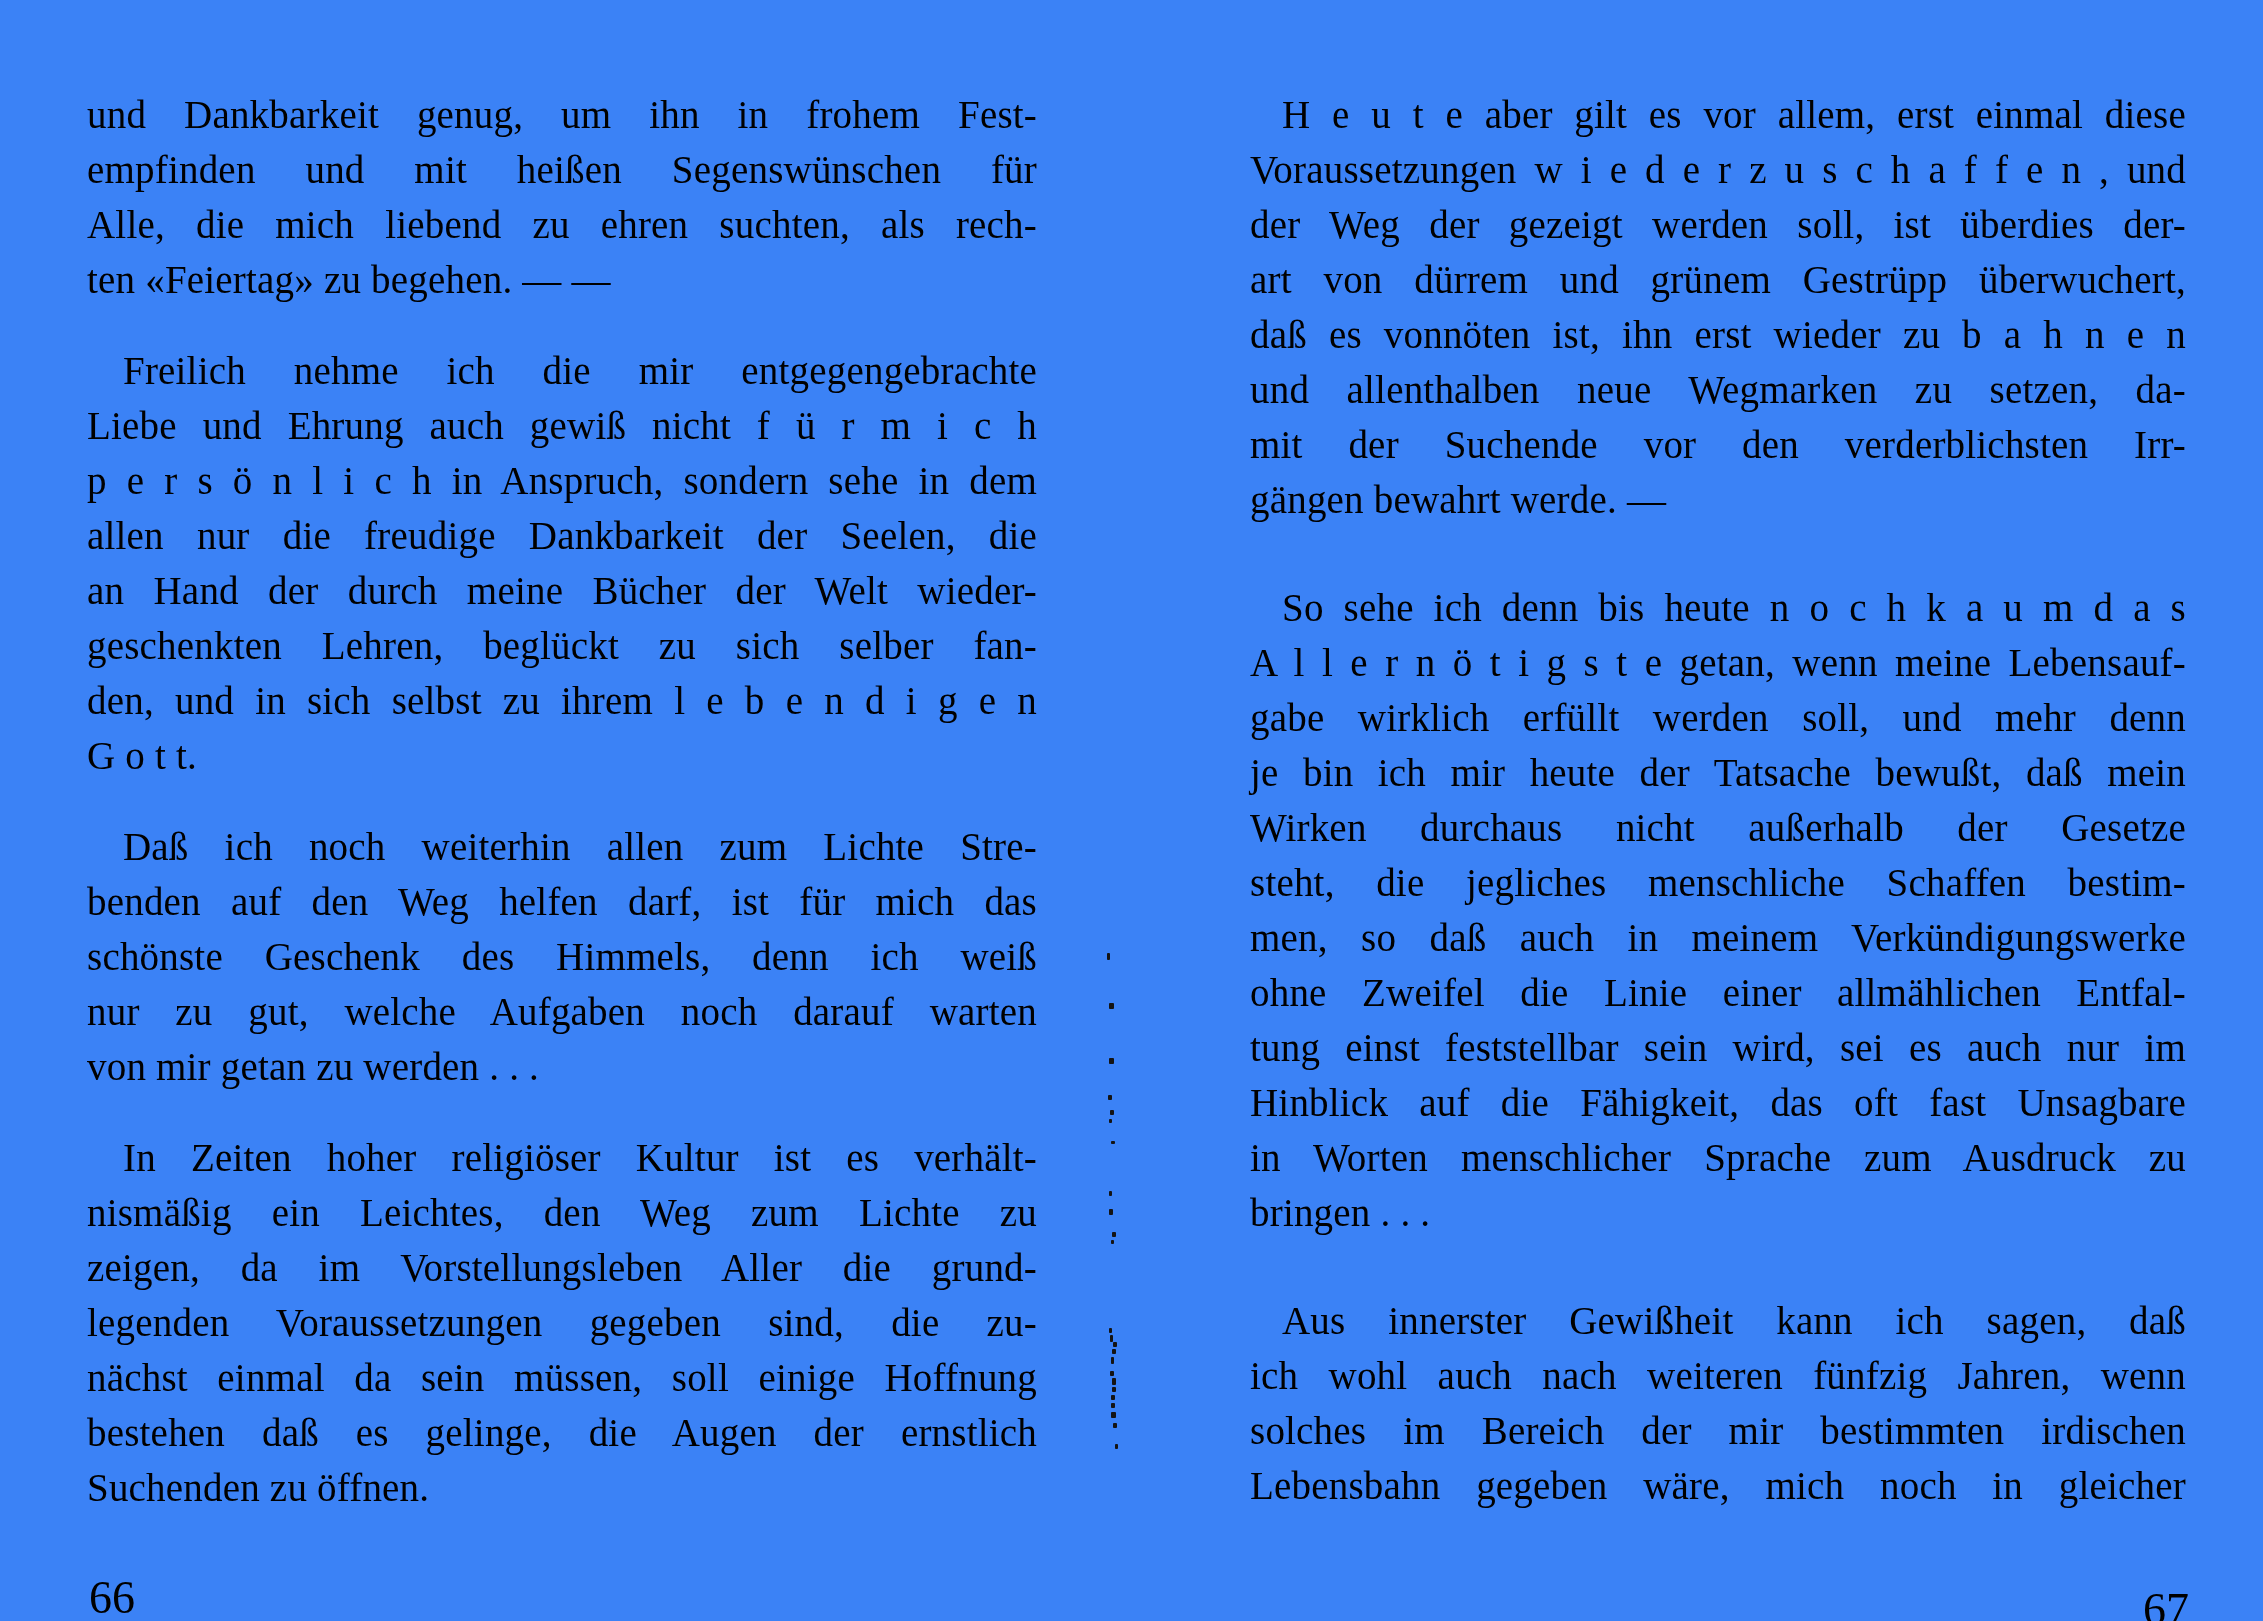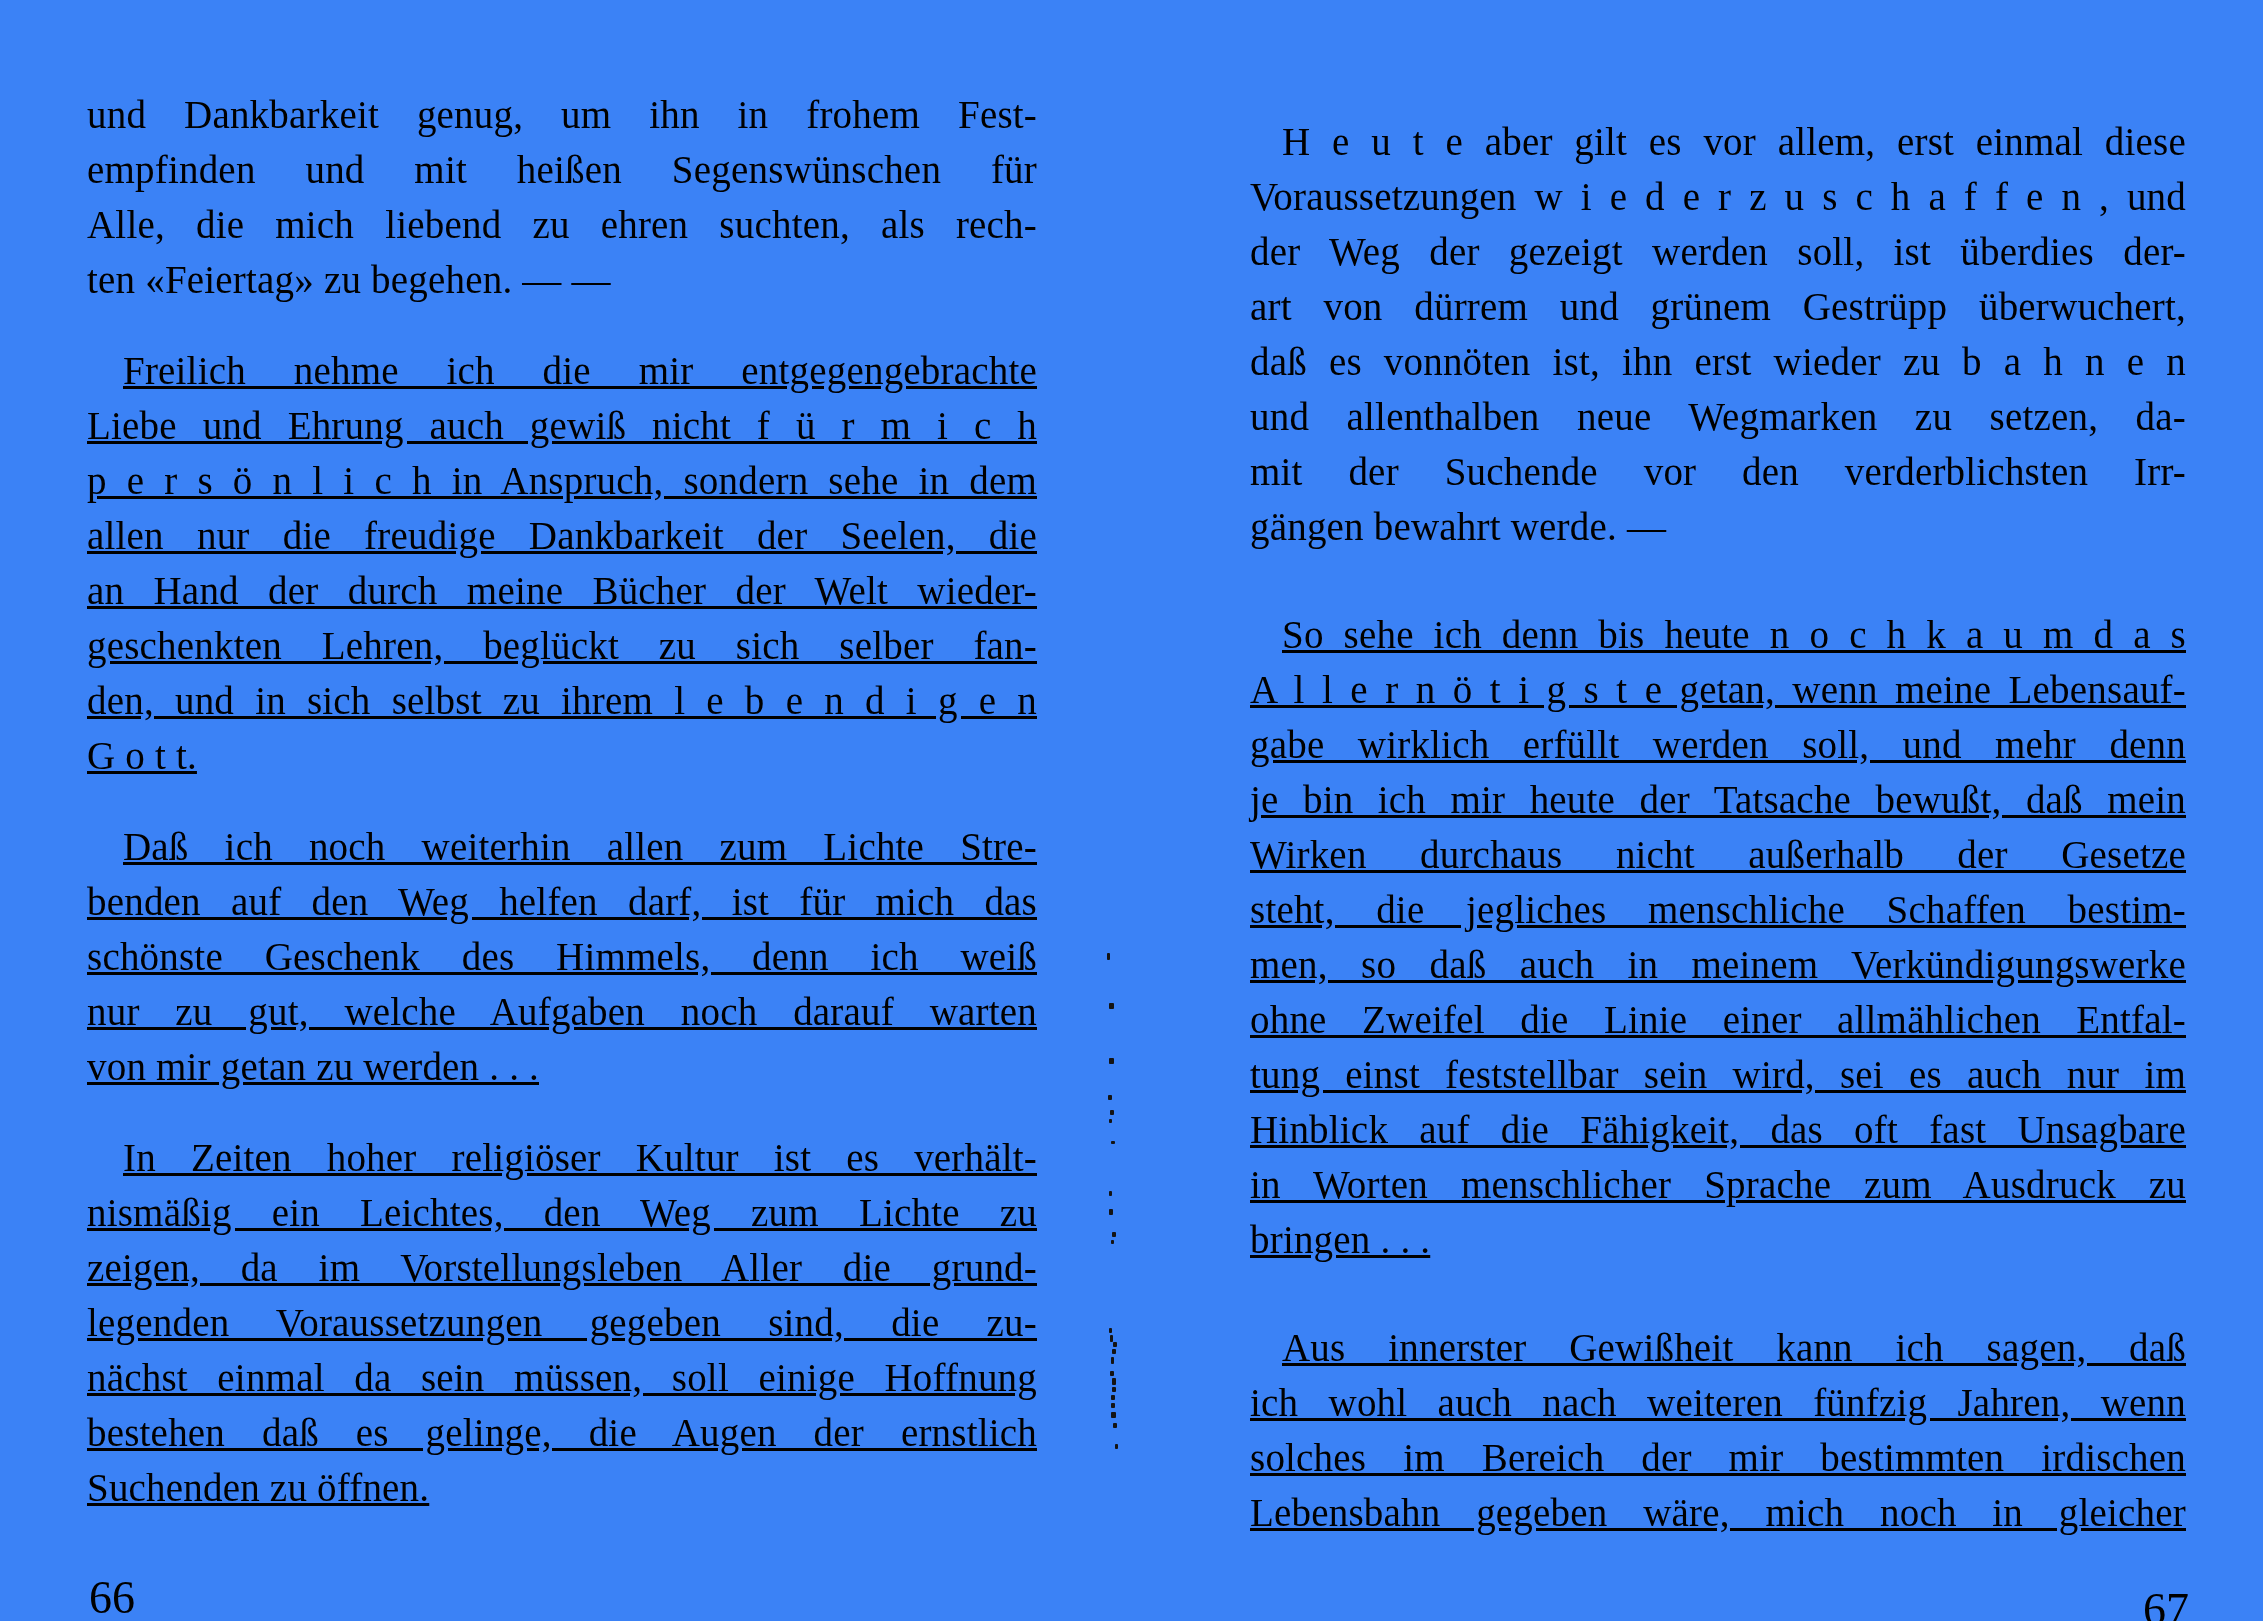--- a/index.html
+++ b/index.html
@@ -13,22 +13,22 @@
     color: #000000;
   }
   .page-text {
     position: absolute;
     font-size: 39px;
     line-height: 55px;
     color: #000;
     letter-spacing: 0.2px;
   }
   #left-text  { left: 87px;   top: 87px;  width: 950px; --pgap: 36px; --indent: 36px; }
-  #right-text { left: 1250px; top: 114px; width: 936px; --pgap: 53px; --indent: 32px; }
-  .paragraph + .paragraph { margin-top: var(--pgap); text-decoration: underline; }
+  #right-text { left: 1250px; top: 87px; width: 936px; --pgap: 53px; --indent: 32px; }
+  .paragraph + .paragraph { margin-top: var(--pgap); }
   .line {
     text-align: justify;
     text-align-last: justify;
     white-space: normal;
   }
   .line.last {
     text-align: center;
     text-align-last: left;
   }
   .line.indent { text-indent: var(--indent); }

